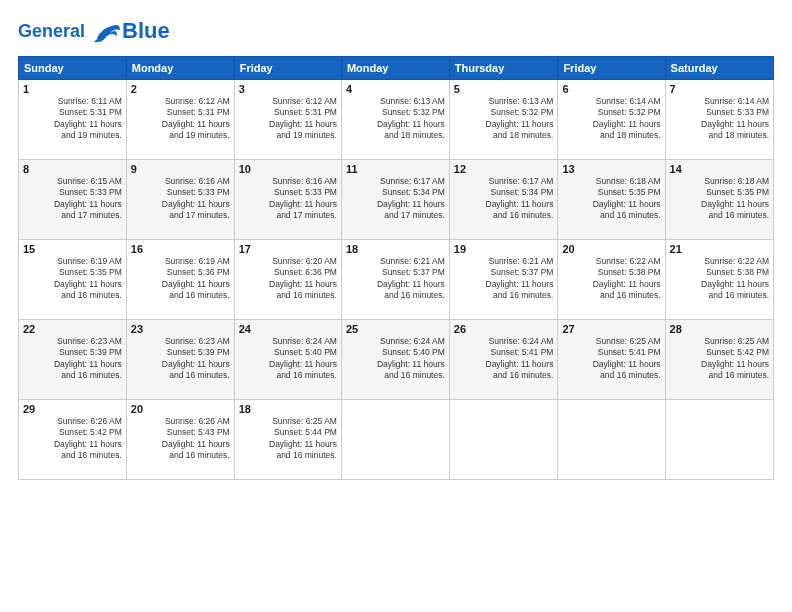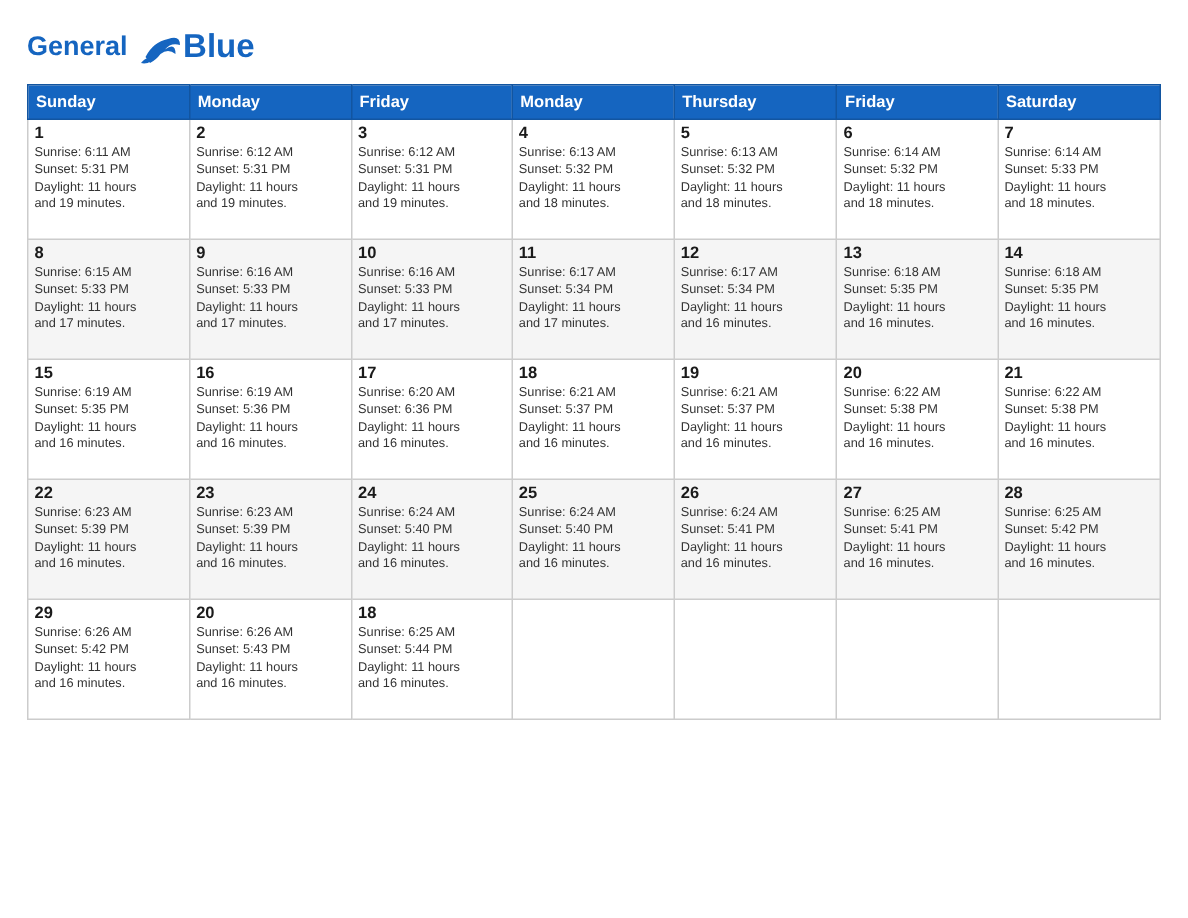--- a/index.html
+++ b/index.html
@@ -73,20 +73,21 @@
       font-size: 11px;
       font-weight: bold;
       color: #1a1a1a;
       display: block;
       margin-bottom: 1px;
     }
     .day-info {
       font-size: 8.5px;
       color: #333;
       line-height: 1.35;
+      text-align: right;
     }
     .empty-cell {
       background: #fff !important;
     }
   </style>
 </head>
 <body>
 
 <div class="page">
   <div class="header">

